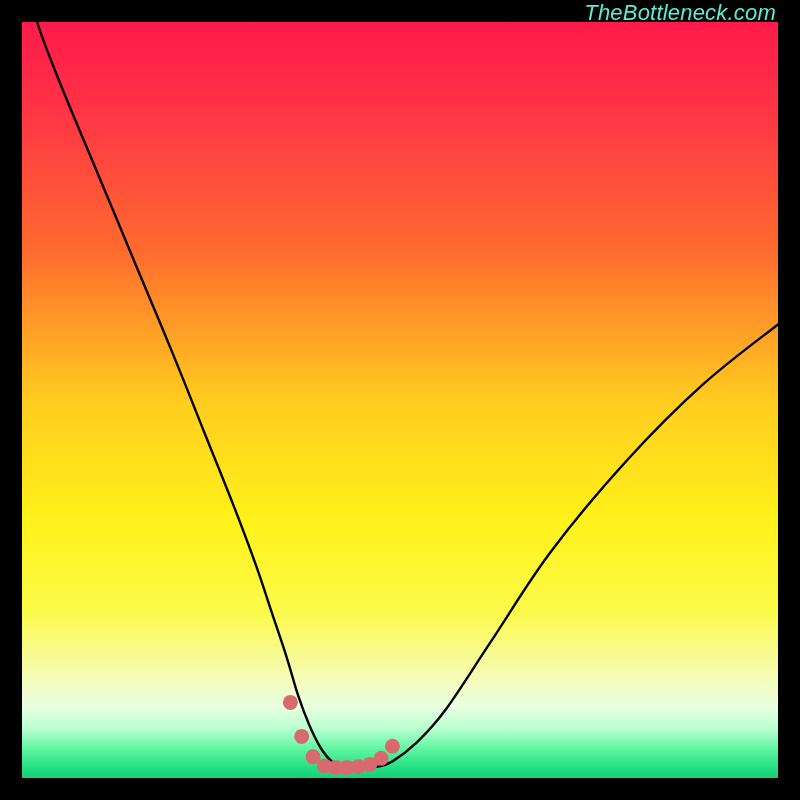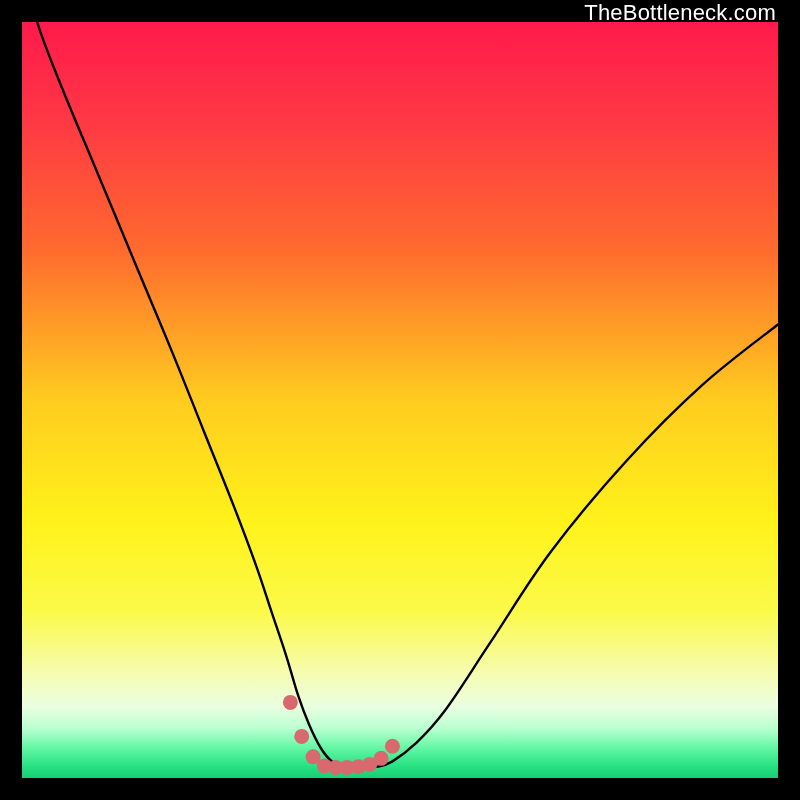--- a/index.html
+++ b/index.html
@@ -23,25 +23,26 @@
     position: absolute;
     left: 0;
     top: 0;
     width: 756px;
     height: 756px;
   }
   .watermark {
     position: absolute;
     top: 0px;
     right: 24px;
-    color: #ffffff;
+    color: #5eead4;
     font-size: 22px;
     letter-spacing: 0.2px;
     z-index: 5;
     user-select: none;
+    font-style: italic;
   }
 </style>
 </head>
 <body>
 
 <div class="watermark">TheBottleneck.com</div>
 
 <div class="chart-frame">
   <svg id="chart-svg" class="chart-area" width="756" height="756" viewBox="0 0 756 756" preserveAspectRatio="none">
     <defs>

